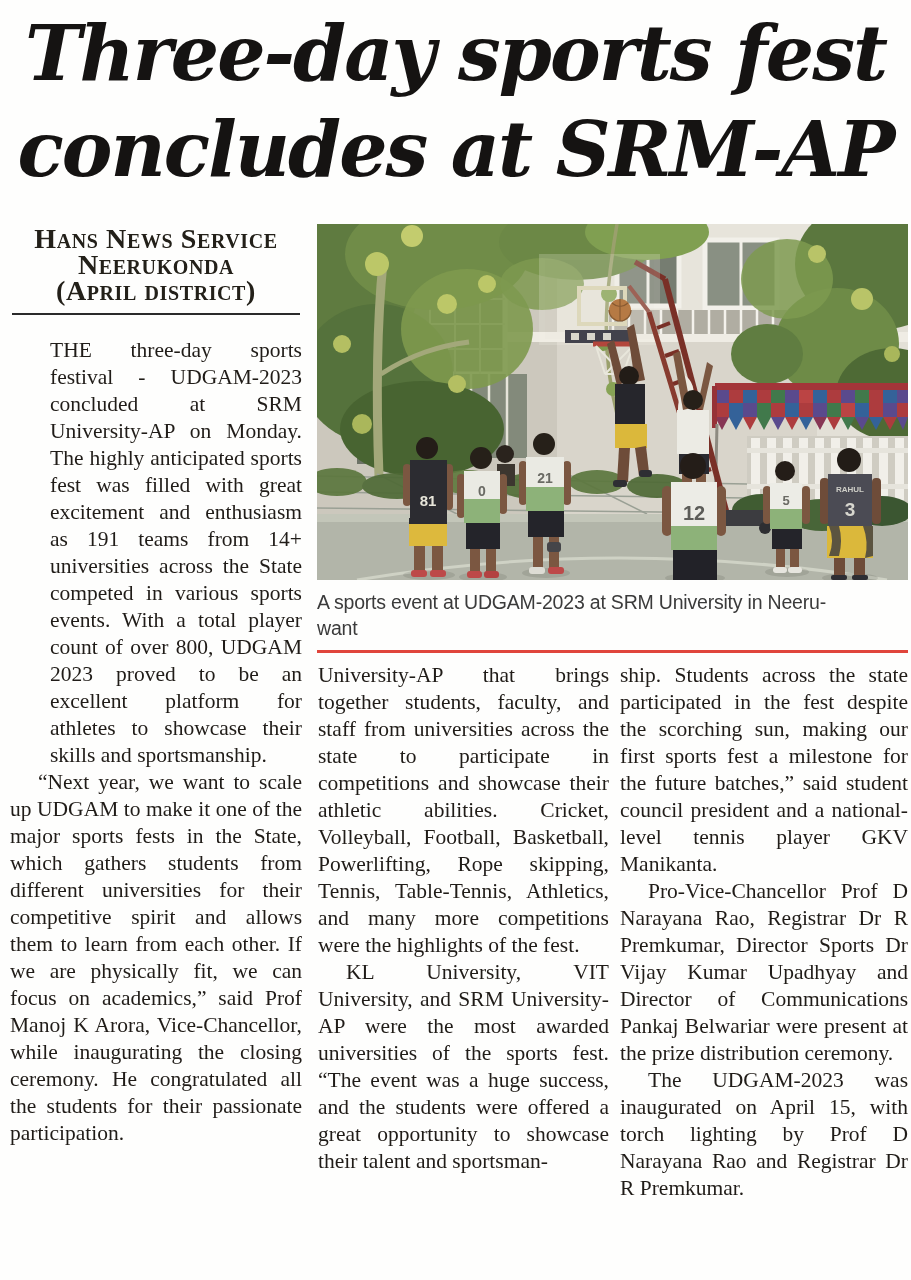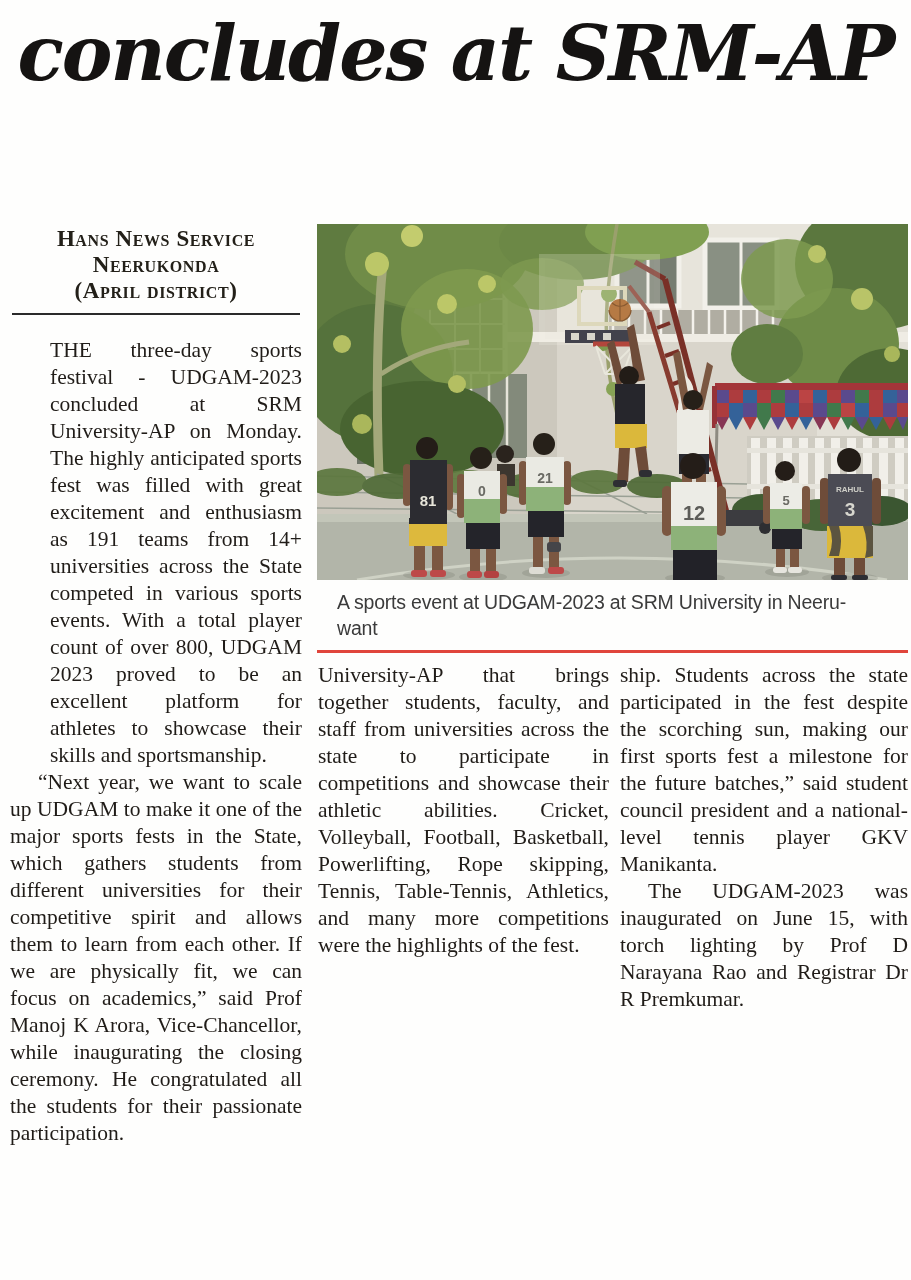--- a/index.html
+++ b/index.html
@@ -18,44 +18,45 @@
   
   .col{position:absolute;font-size:21.5px;line-height:27px;text-align:justify;color:#201c18;}
   .col p{margin:0;}
   .col p + p{text-indent:28px;margin-top:0;}
   .col1{left:10px;top:226px;width:292px;}
   .col2{left:318px;top:662px;width:291px;}
   .col3{left:620px;top:662px;width:288px;}
   
   .byline{
     text-align:center;font-variant:small-caps;font-weight:600;
-    font-size:23px;line-height:26px;letter-spacing:0.6px;color:#232019;
+    font-size:28px;line-height:26px;letter-spacing:0.6px;color:#232019;
   }
   .byline-rule{
     border:none;border-top:2px solid #2a2a2a;margin:9px 2px 0 2px;
   }
   .col1 .first-para{margin-top:22px;margin-left:40px;}
   
   .photo-block{position:absolute;left:317px;top:224px;width:591px;margin:0;}
   .photo{display:block;width:591px;height:356px;filter:blur(0.5px) saturate(0.95);}
   .caption{
     font-family:"Liberation Sans",sans-serif;font-size:19.5px;line-height:26px;
     color:#3b3b3b;margin-top:9px;letter-spacing:-0.2px;
   }
-  .cap-line{display:block;white-space:nowrap;margin-left:20px;}
+  .cap-line{display:block;white-space:nowrap;}
   .caption-rule{border:none;border-top:3px solid #e0453c;margin:9px 0 0 0;}
   
   .jersey{font-family:"Liberation Sans",sans-serif;font-weight:bold;}
 </style>
 </head>
 <body>
 
 <div class="page">
 
   <h1 class="headline">
+    <span class="hl">Three-day sports fest</span>
     <span class="hl">concludes at SRM-AP</span>
   </h1>
 
   <div class="col col1">
     <div class="byline">
       <div>Hans News Service</div>
       <div>Neerukonda</div>
       <div>(April district)</div>
     </div>
     <hr class="byline-rule">
@@ -397,20 +398,22 @@
     </svg>
     <figcaption class="caption">
       <span class="cap-line">A sports event at UDGAM-2023 at SRM University in Neeru-</span>
       <span class="cap-line">want</span>
     </figcaption>
     <hr class="caption-rule">
   </figure>
 
   <div class="col col2">
     <p>University-AP that brings together students, faculty, and staff from universities across the state to participate in competitions and showcase their athletic abilities. Cricket, Volleyball, Football, Basketball, Powerlifting, Rope skipping, Tennis, Table-Tennis, Athletics, and many more competitions were the highlights of the fest.</p>
+    <p>KL University, VIT University, and SRM University-AP were the most awarded universities of the sports fest. “The event was a huge success, and the students were offered a great opportunity to showcase their talent and sportsman-</p>
   </div>
 
   <div class="col col3">
     <p>ship. Students across the state participated in the fest despite the scorching sun, making our first sports fest a milestone for the future batches,” said student council president and a national-level tennis player GKV Manikanta.</p>
-    <p>The UDGAM-2023 was inaugurated on June 15, with torch lighting by Prof D Narayana Rao and Registrar Dr R Premkumar.</p>
+    <p>Pro-Vice-Chancellor Prof D Narayana Rao, Registrar Dr R Premkumar, Director Sports Dr Vijay Kumar Upadhyay and Director of Communications Pankaj Belwariar were present at the prize distribution ceremony.</p>
+    <p>The UDGAM-2023 was inaugurated on April 15, with torch lighting by Prof D Narayana Rao and Registrar Dr R Premkumar.</p>
   </div>
 
 </div>
 
 </body></html>

